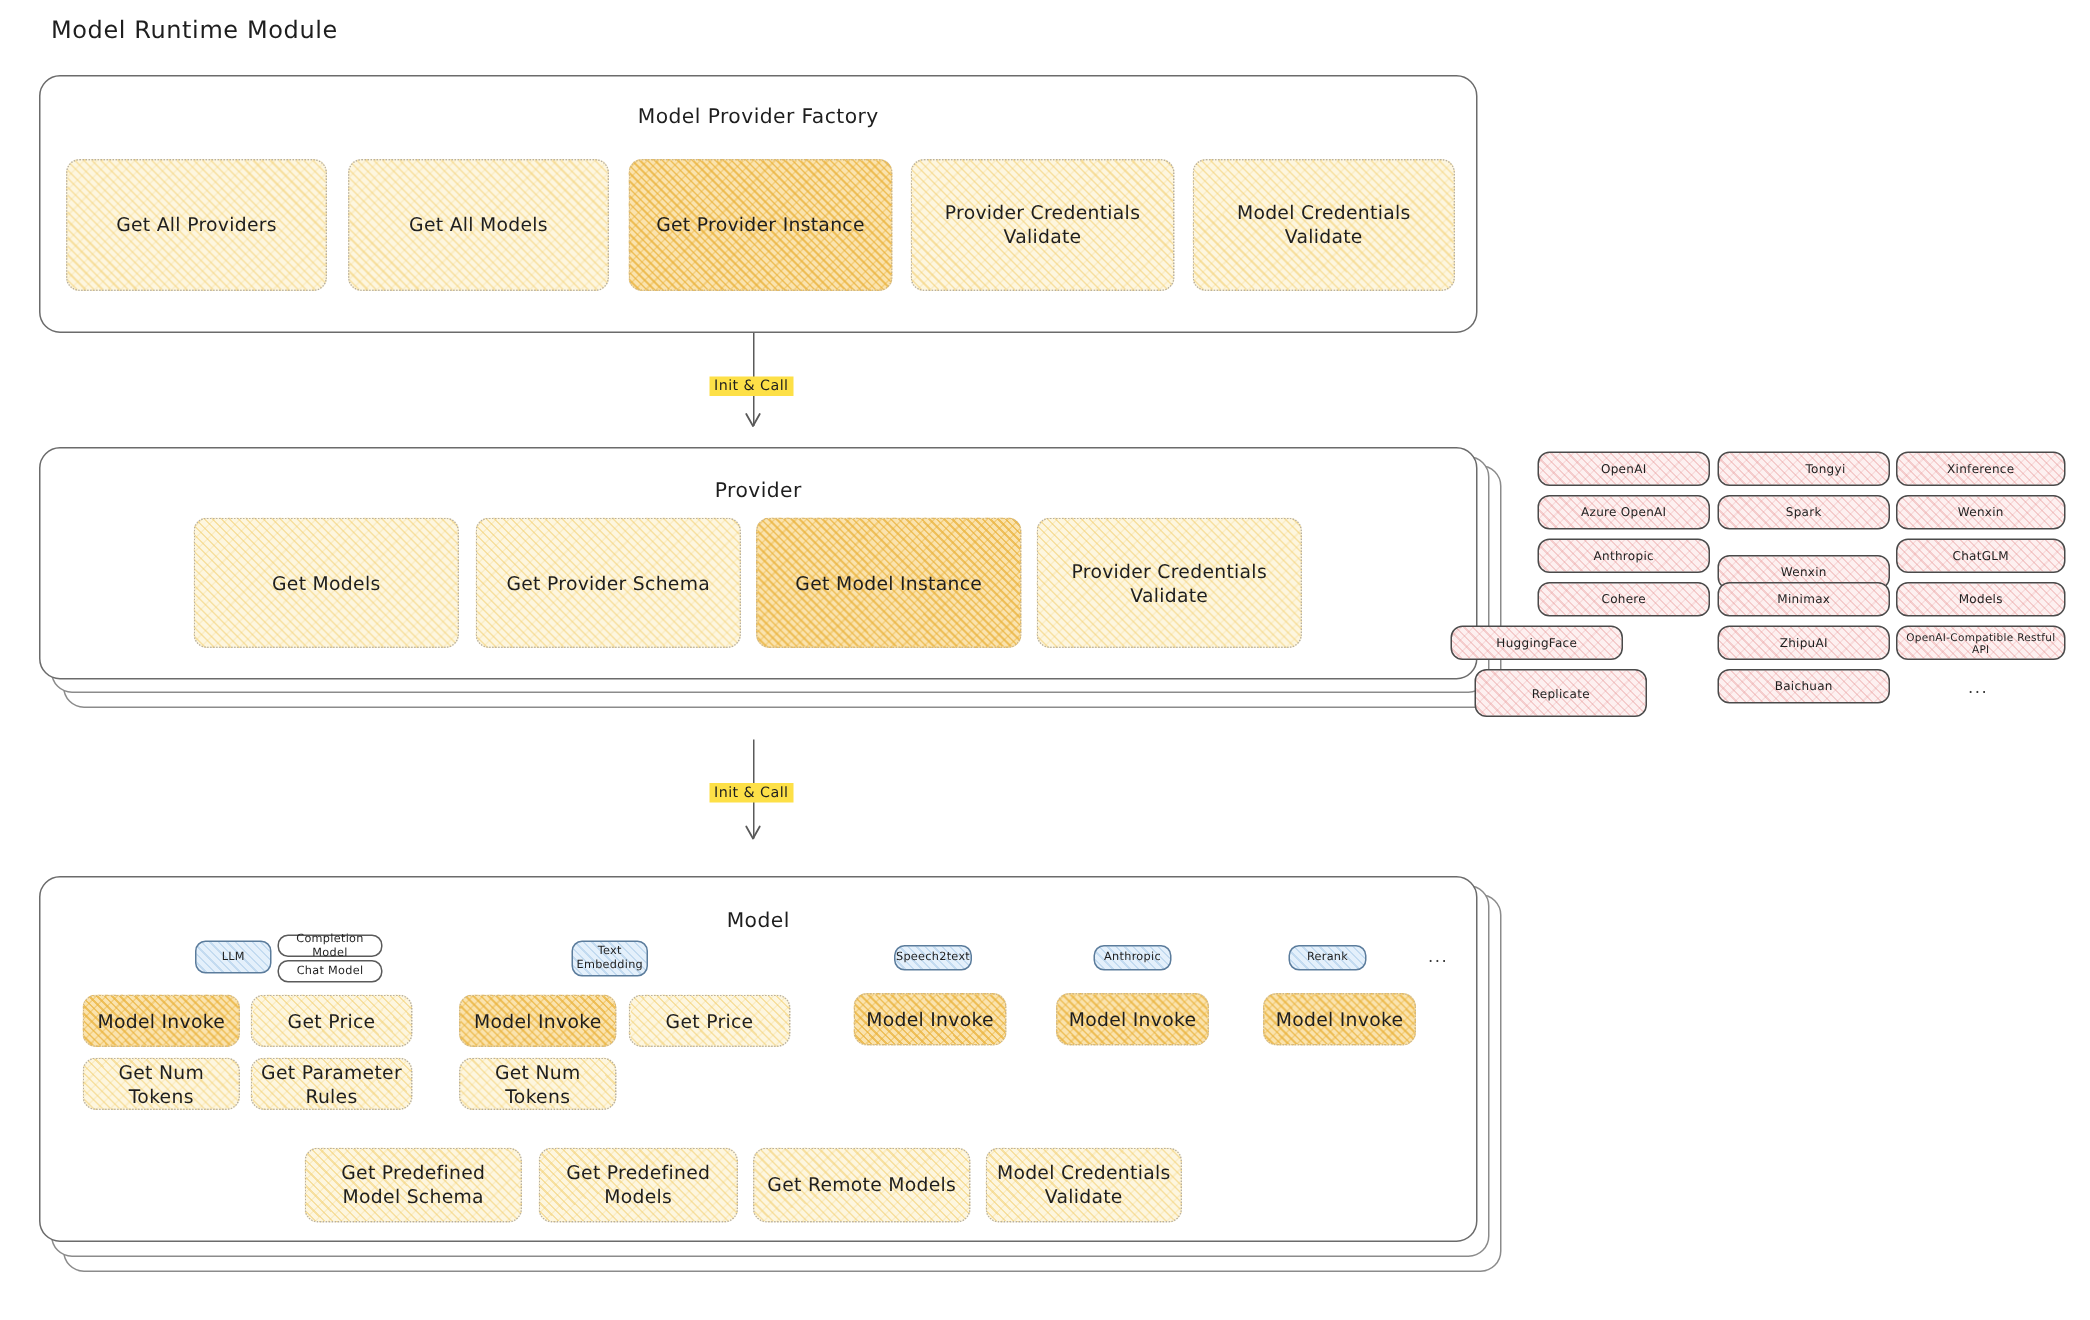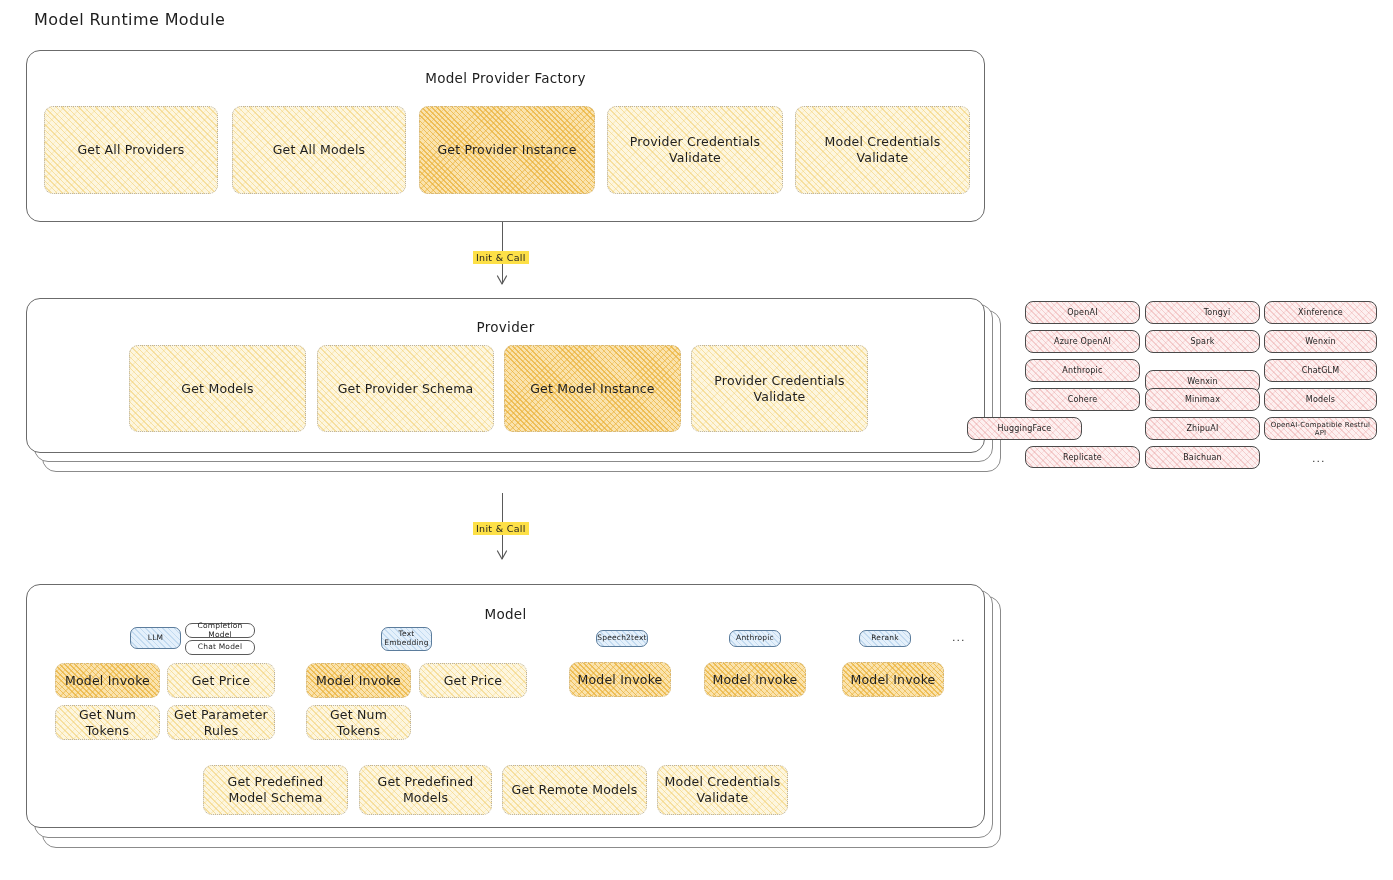--- a/index.html
+++ b/index.html
@@ -209,21 +209,21 @@
     </div>
   <div class="pill" style="left:1025px; top:359px; width:115px; height:23px;">
     <span>Anthropic</span>
     </div>
   <div class="pill" style="left:1025px; top:388px; width:115px; height:23px;">
     <span>Cohere</span>
     </div>
   <div class="pill" style="left:967px; top:417px; width:115px; height:23px;">
     <span>HuggingFace</span>
     </div>
-  <div class="pill" style="left:1025px; top:446px; width:115px; height:22px;">
+  <div class="pill" style="left:983px; top:446px; width:115px; height:32px;">
     <span>Replicate</span>
     </div>
 
   <div class="pill" style="left:1145px; top:301px; width:115px; height:23px;padding-left:32px;">
     <span>Tongyi</span>
     </div>
   <div class="pill" style="left:1145px; top:330px; width:115px; height:23px;">
     <span>Spark</span>
     </div>
   <div class="pill" style="left:1145px; top:370px; width:115px; height:23px;align-items:center;">

